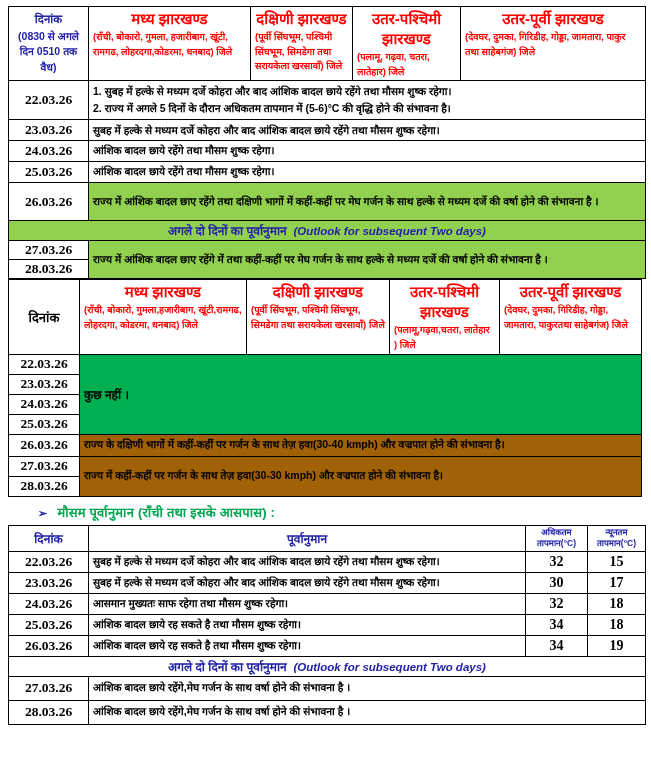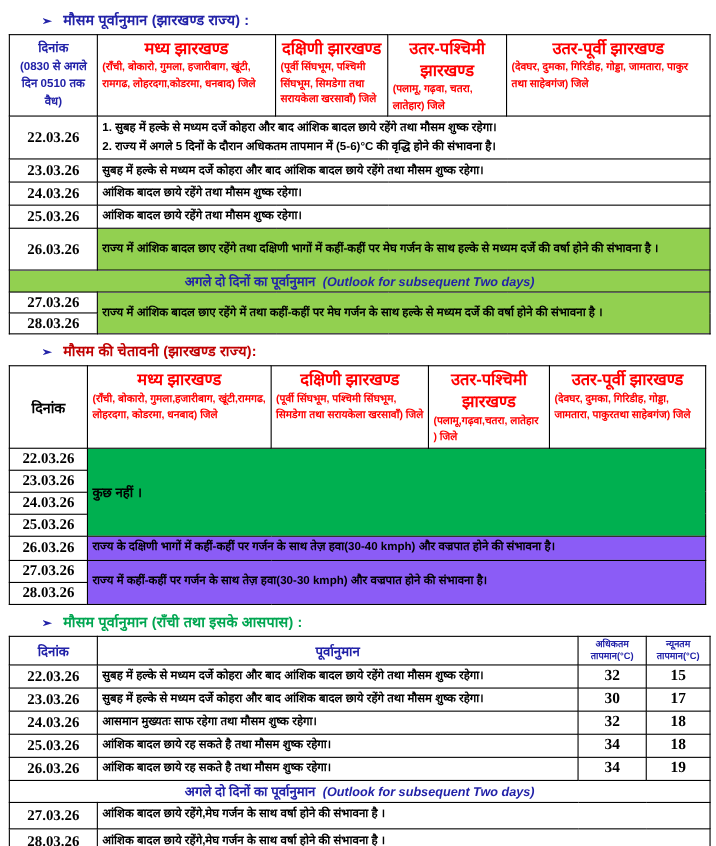--- a/index.html
+++ b/index.html
@@ -23,43 +23,40 @@
   
   .t1 { width:637px; }
   .dhdr { color:#2222A8; font-weight:bold; text-align:center; font-size:10.5px; vertical-align:middle; line-height:1.5; }
   .dhdr .big { font-size:11.5px; }
   .rname { color:#FF0000; font-weight:bold; text-align:center; font-size:15px; margin-bottom:2px; }
   .rdist { color:#FF0000; font-weight:bold; font-size:9.5px; line-height:1.55; }
   .date { font-family:"Liberation Serif", serif; font-weight:bold; font-size:13.5px; text-align:center; vertical-align:middle; }
   .fc { font-size:10.5px; font-weight:bold; vertical-align:middle; line-height:1.7; }
   .bg-lgreen { background:#92D050; }
   .bg-dgreen { background:#00B050; }
-  .bg-yellow { background:#8b5cf6; }
+  .bg-yellow { background:#a16207; }
   .outlook { text-align:center; color:#2222A8; font-weight:bold; font-size:12px; vertical-align:middle; }
   .outlook .en { font-style:italic; font-weight:bold; font-size:11.5px;text-align:right; }
 
   
   .t2 { width:633px; margin-left:14px; }
   .dhdr2 { color:#000; font-weight:bold; text-align:center; font-size:13px; vertical-align:middle; }
   .nowarn { text-align:left; font-weight:bold; font-size:12px; vertical-align:middle; }
 
   
   .t3 { width:637px; }
   .t3h { color:#2222A8; font-weight:bold; text-align:center; font-size:12px; vertical-align:middle; }
   .t3h-temp { color:#2222A8; font-weight:bold; text-align:center; font-size:8.5px; line-height:1.4; vertical-align:middle; }
   .temp { font-family:"Liberation Serif", serif; font-weight:bold; font-size:14px; text-align:center; vertical-align:middle; }
 </style>
 </head>
 <body>
 
 <div class="page">
 
-  <div class="sec-title c-navy">
-    <span class="arrow">➢</span><span>मौसम पूर्वानुमान (झारखण्ड राज्य) :</span>
-  </div>
 
   <table class="t t1">
     <colgroup>
         <col style="width:80px">
         <col style="width:162px">
         <col style="width:102px">
         <col style="width:108px">
         <col style="width:185px">
       </colgroup>
     <tbody>
@@ -119,23 +116,20 @@
     <tr style="height:17px;">
       <td class="date">27.03.26</td>
       <td class="fc bg-lgreen" colspan="4" rowspan="2">राज्य में आंशिक बादल छाए रहेंगे में तथा कहीं-कहीं पर मेघ गर्जन के साथ हल्के से मध्यम दर्जे की वर्षा होने की संभावना है ।</td>
     </tr>
     <tr style="height:17px;">
       <td class="date">28.03.26</td>
     </tr>
   </tbody>
     </table>
 
-  <div class="sec-title c-darkred" style="margin-top:6px;">
-    <span class="arrow">➢</span><span>मौसम की चेतावनी (झारखण्ड राज्य):</span>
-  </div>
 
   <table class="t t2">
     <colgroup>
         <col style="width:71px">
         <col style="width:167px">
         <col style="width:143px">
         <col style="width:110px">
         <col style="width:142px">
       </colgroup>
     <tbody>

